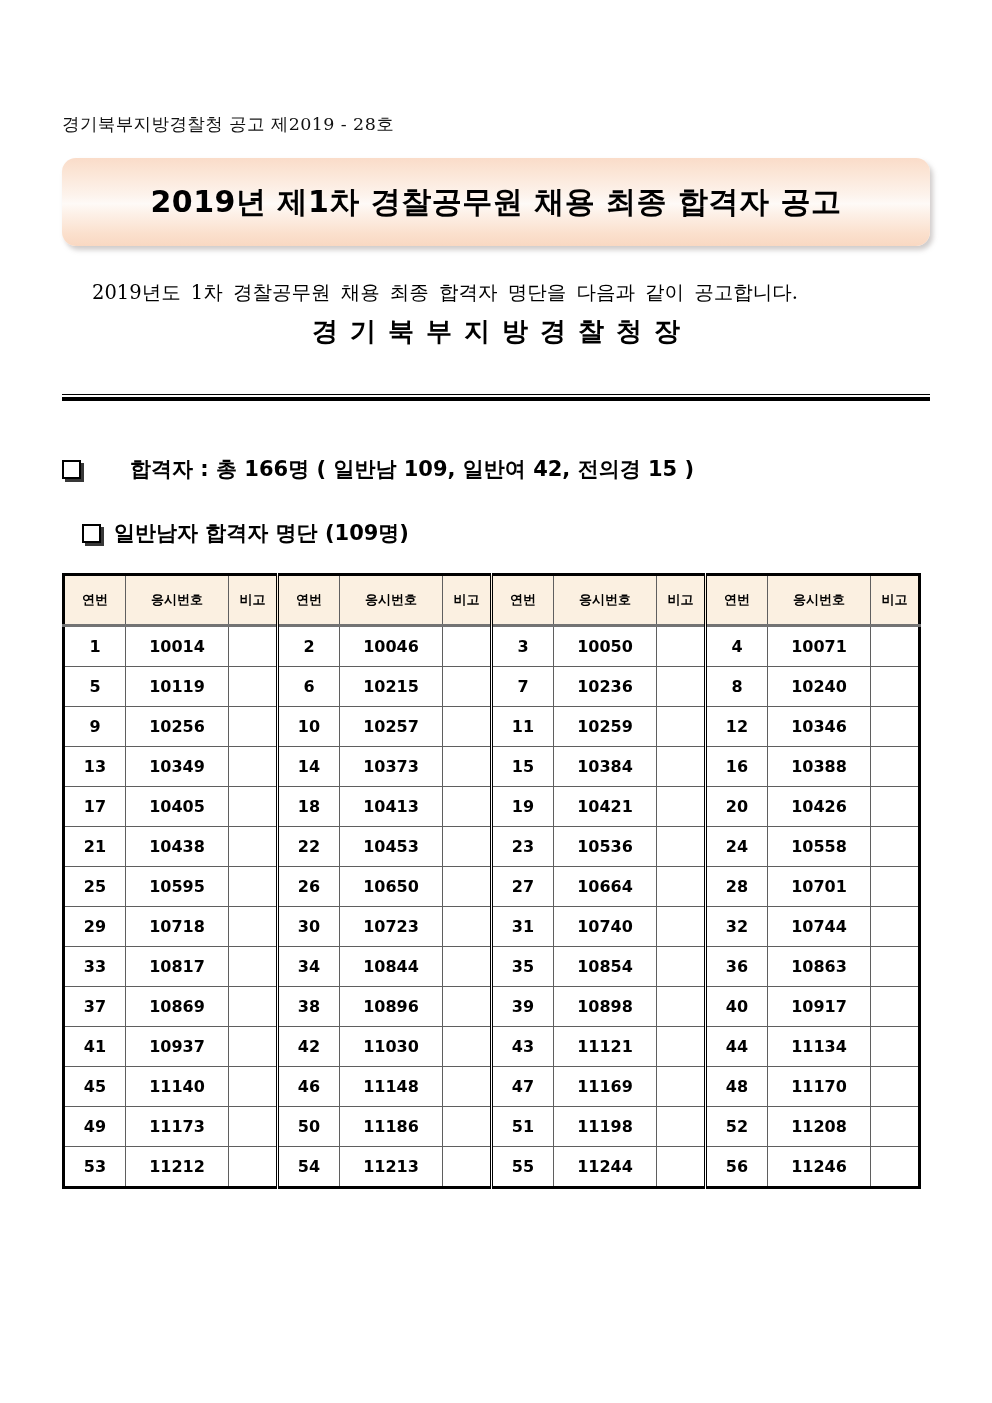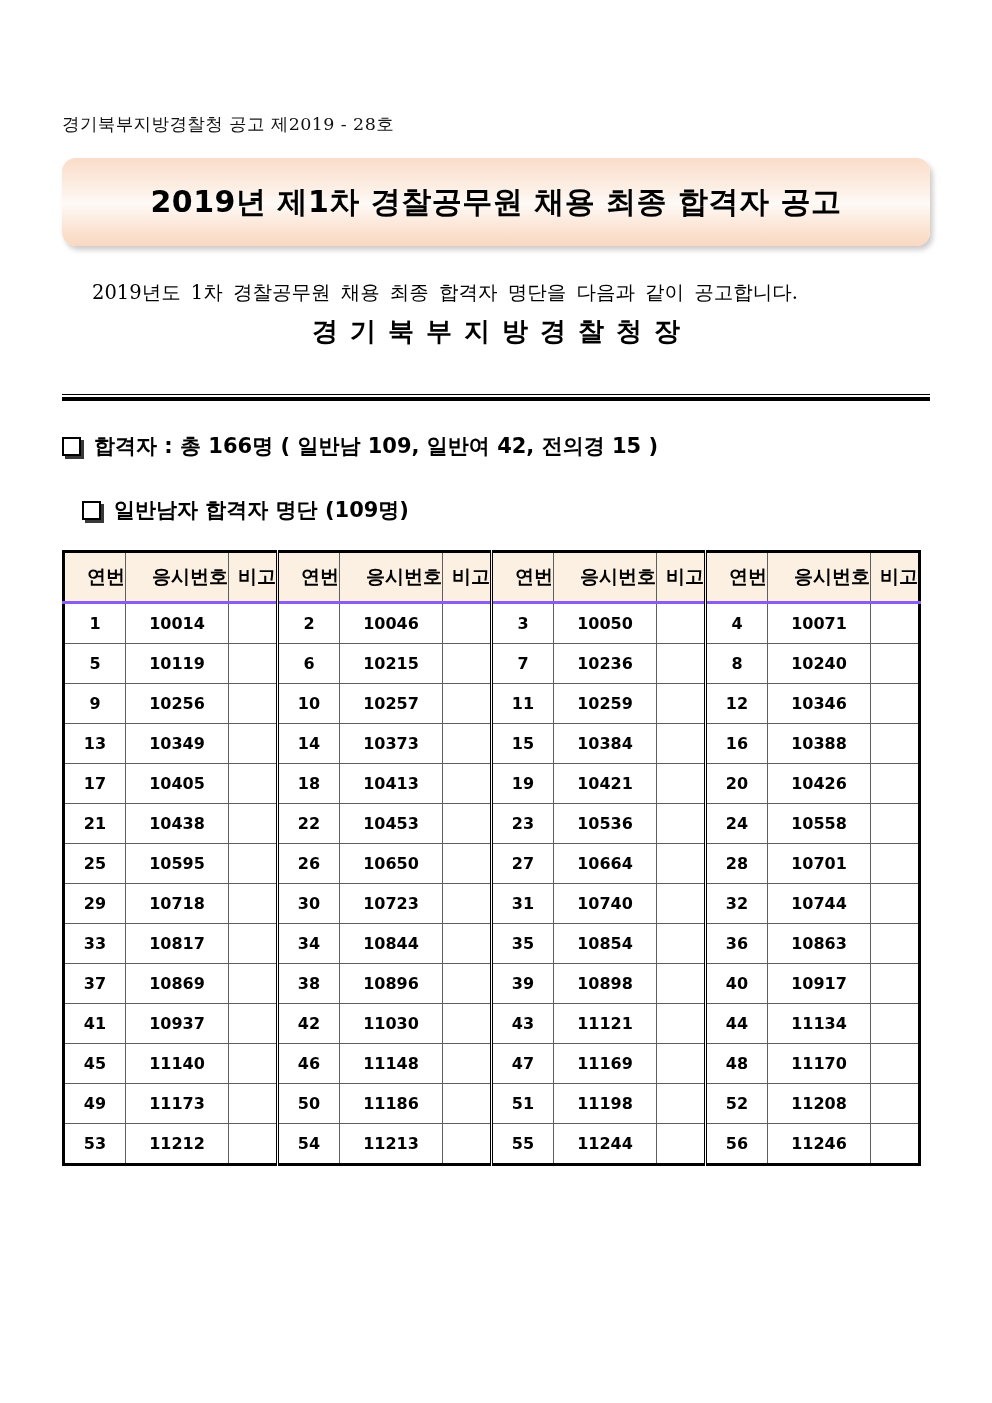--- a/index.html
+++ b/index.html
@@ -109,21 +109,21 @@
   }
 
   
   .section-head {
     display: flex;
     align-items: center;
     font-size: 21px;
     font-weight: bold;
     white-space: nowrap;
   }
-  .section-head.first { margin-top: 31px; }
+  .section-head.first { margin-top: 54px; gap: 36px; }
   .section-head.second { margin-top: 36px; padding-left: 20px; }
   .box-bullet {
     display: inline-block;
     width: 15px;
     height: 15px;
     border: 2px solid #000;
     background: #fff;
     box-shadow: 3px 3px 0 rgba(0,0,0,0.78);
     margin-right: 13px;
     flex: 0 0 auto;
@@ -143,24 +143,23 @@
   table.pass-table td {
     border: 1px solid #5f5f5f;
     text-align: center;
     font-size: 16px;
     font-weight: bold;
     height: 39px;
     padding: 0;
   }
   table.pass-table th {
     background: #fbf0e1;
-    font-size: 19px;
+    font-size: 13px;
     height: 48px;
-    border-bottom: 3px solid #8b5cf6;
-    text-align: right;
+    border-bottom: 3px solid #737373;
   }
   
   col.c-seq  { width: 62px; }
   col.c-num  { width: 103px; }
   col.c-rem  { width: 49px; }
   
   .grp-start { border-left: 3px double #000 !important; }
 </style>
 </head>
 <body>

